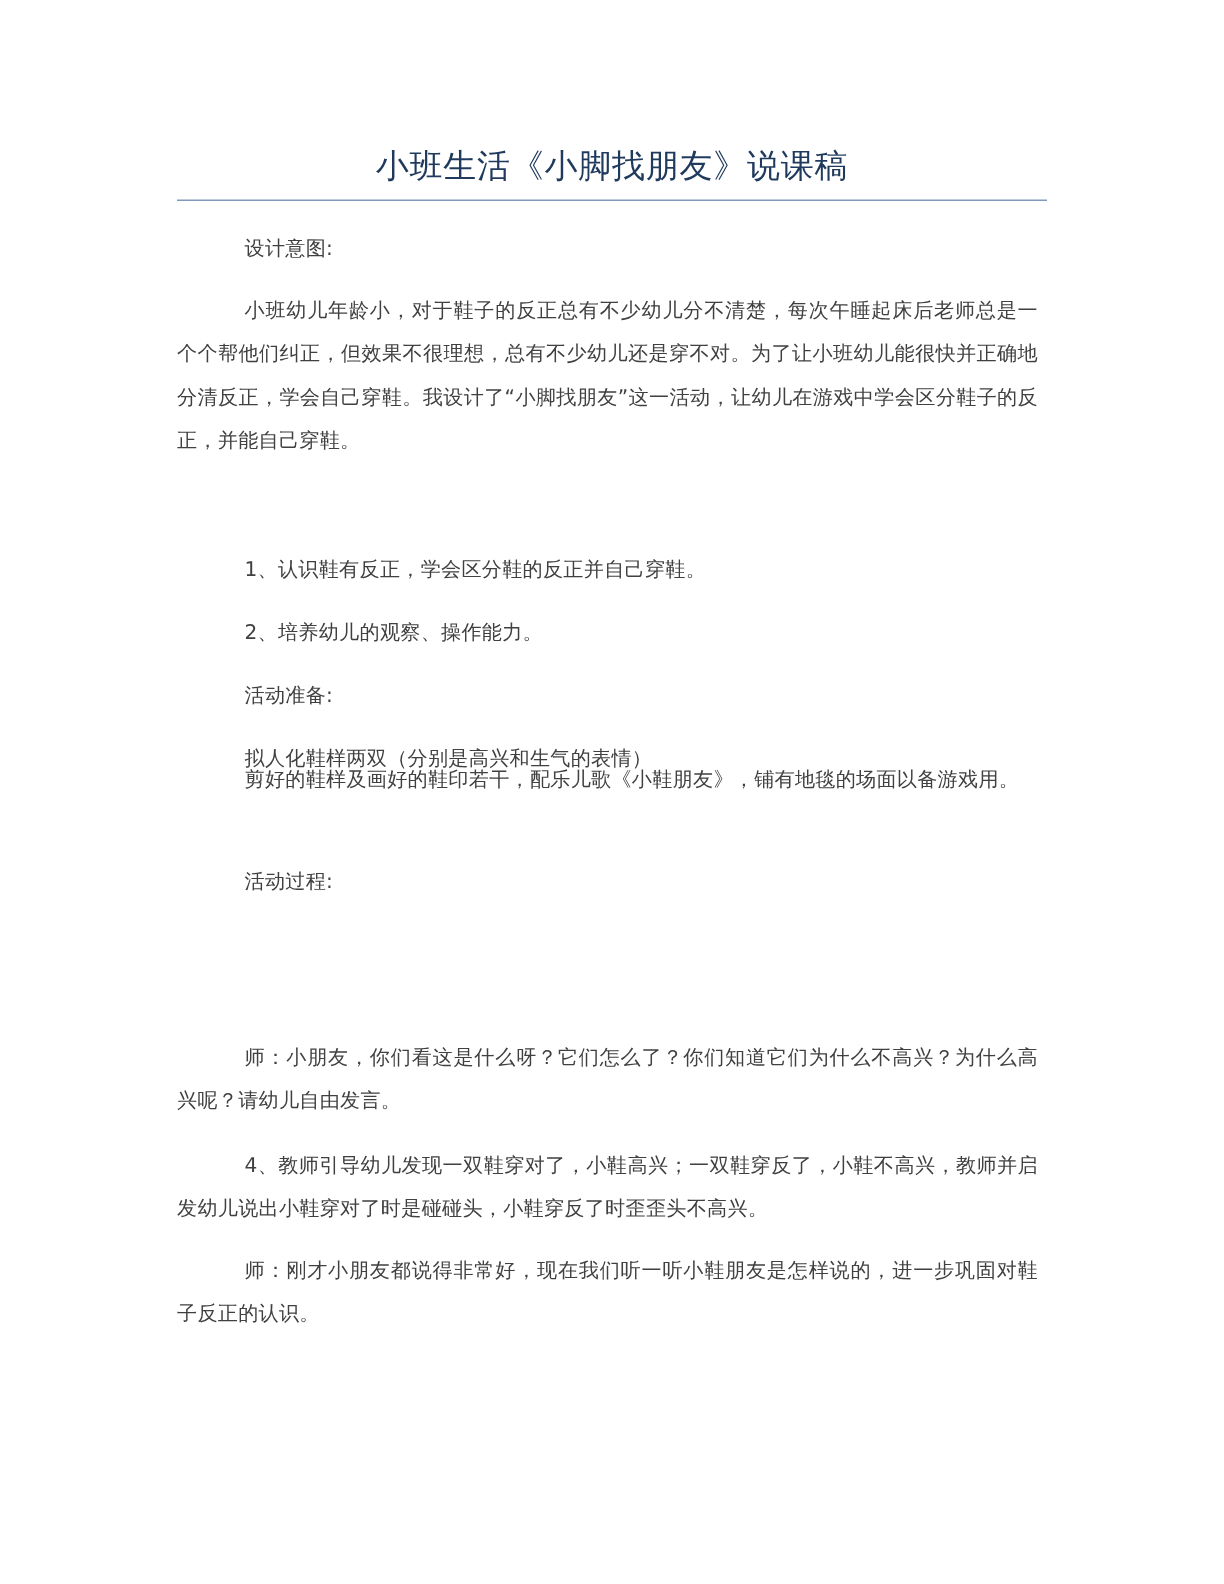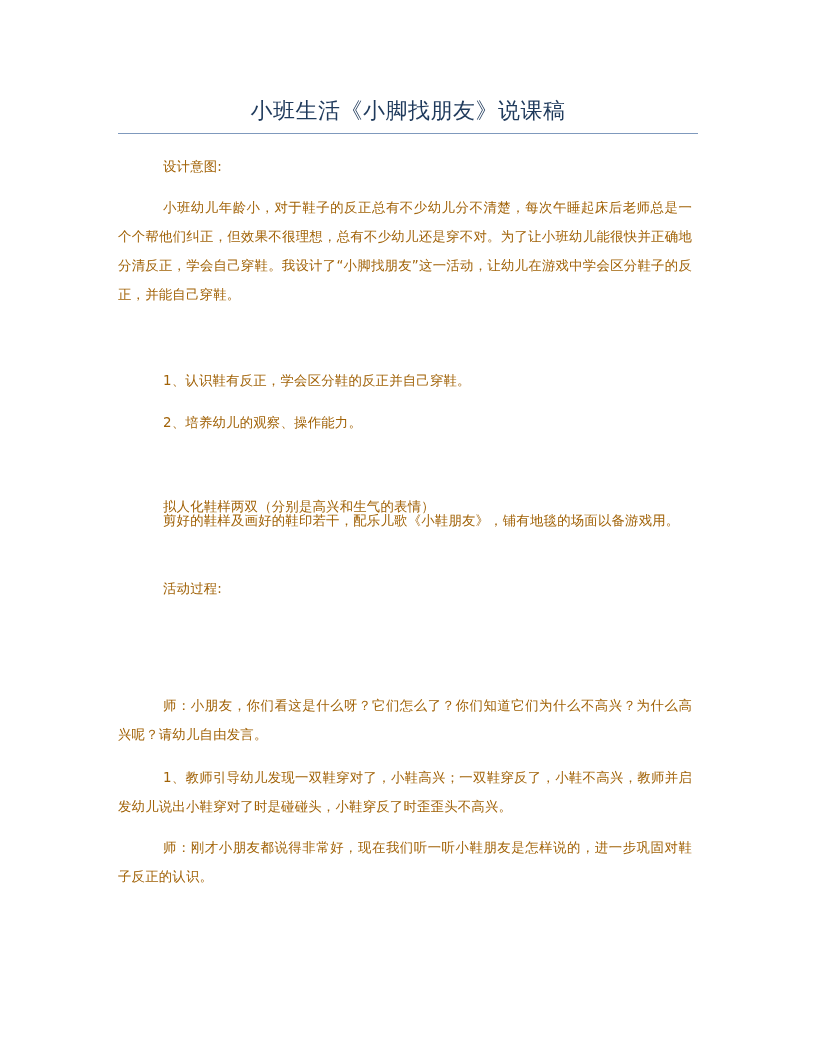--- a/index.html
+++ b/index.html
@@ -6,35 +6,36 @@
   body { width: 816px; height: 1056px; position: relative; overflow: hidden; }
   .page { position: absolute; left: 0; top: 0; width: 816px; height: 1056px; background: #fff; }
   .title {
     position: absolute; left: 118px; width: 580px; top: 96px;
     text-align: center; font-size: 22px; color: #1f3a5c;
     font-family: "DejaVu Sans", sans-serif; letter-spacing: 0.5px;
   }
   .rule { position: absolute; left: 118px; width: 580px; top: 133px; height: 1px; background: #7f99bd; }
   .p {
     position: absolute; left: 118px; width: 574px;
-    font-family: "DejaVu Sans", sans-serif; font-size: 13.4px; color: #a16207;
+    font-family: "DejaVu Sans", sans-serif; font-size: 13.4px; color: #404040;
     line-height: 29px; text-indent: 45px; margin: 0; letter-spacing: 0.2px;
   }
   .p.just { text-align: justify; }
 </style>
 </head>
 <body>
 
 <div class="page">
   <div class="title">小班生活《小脚找朋友》说课稿</div>
   <div class="rule"></div>
 
   <p class="p" style="top:152px">设计意图:</p>
   <p class="p just" style="top:193px">小班幼儿年龄小，对于鞋子的反正总有不少幼儿分不清楚，每次午睡起床后老师总是一个个帮他们纠正，但效果不很理想，总有不少幼儿还是穿不对。为了让小班幼儿能很快并正确地分清反正，学会自己穿鞋。我设计了“小脚找朋友”这一活动，让幼儿在游戏中学会区分鞋子的反正，并能自己穿鞋。</p>
   <p class="p" style="top:366px">1、认识鞋有反正，学会区分鞋的反正并自己穿鞋。</p>
   <p class="p" style="top:408px">2、培养幼儿的观察、操作能力。</p>
+  <p class="p" style="top:450px">活动准备:</p>
   <p class="p" style="top:492px">拟人化鞋样两双（分别是高兴和生气的表情）</p>
   <p class="p just" style="top:506px">剪好的鞋样及画好的鞋印若干，配乐儿歌《小鞋朋友》，铺有地毯的场面以备游戏用。</p>
   <p class="p" style="top:574px">活动过程:</p>
   <p class="p just" style="top:691px">师：小朋友，你们看这是什么呀？它们怎么了？你们知道它们为什么不高兴？为什么高兴呢？请幼儿自由发言。</p>
-  <p class="p just" style="top:763px">1、教师引导幼儿发现一双鞋穿对了，小鞋高兴；一双鞋穿反了，小鞋不高兴，教师并启发幼儿说出小鞋穿对了时是碰碰头，小鞋穿反了时歪歪头不高兴。</p>
+  <p class="p just" style="top:763px">4、教师引导幼儿发现一双鞋穿对了，小鞋高兴；一双鞋穿反了，小鞋不高兴，教师并启发幼儿说出小鞋穿对了时是碰碰头，小鞋穿反了时歪歪头不高兴。</p>
   <p class="p just" style="top:833px">师：刚才小朋友都说得非常好，现在我们听一听小鞋朋友是怎样说的，进一步巩固对鞋子反正的认识。</p>
 </div>
 
 </body></html>

